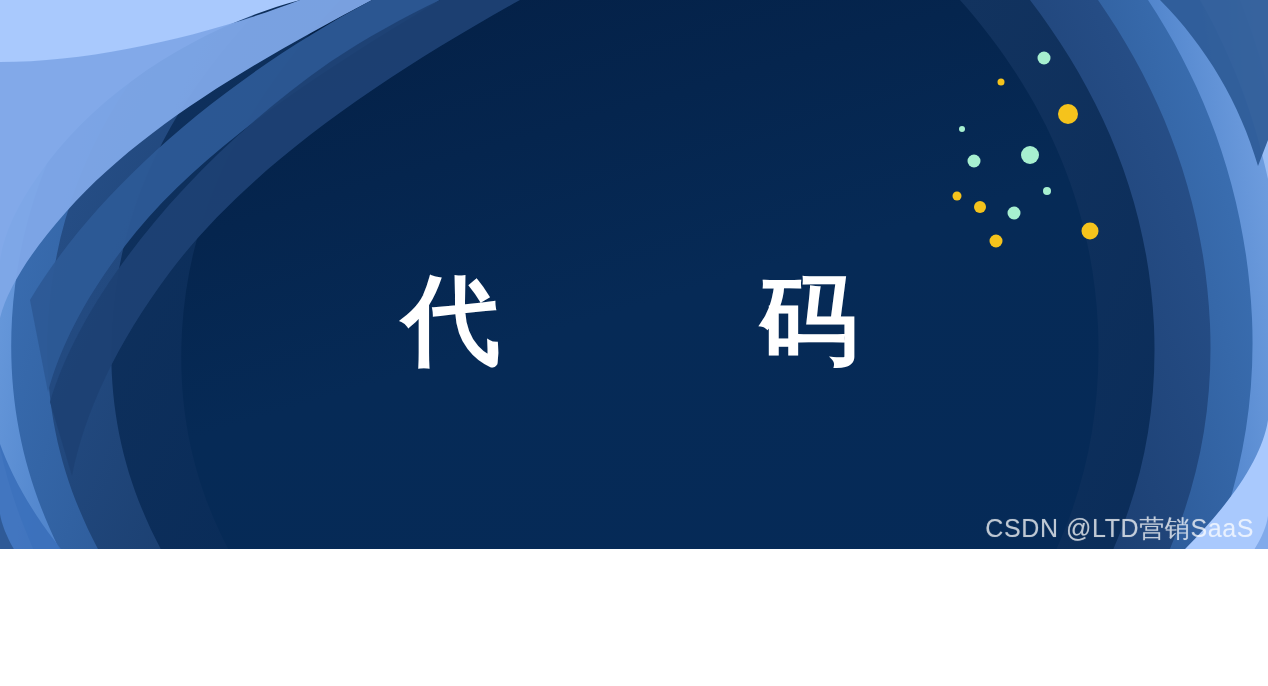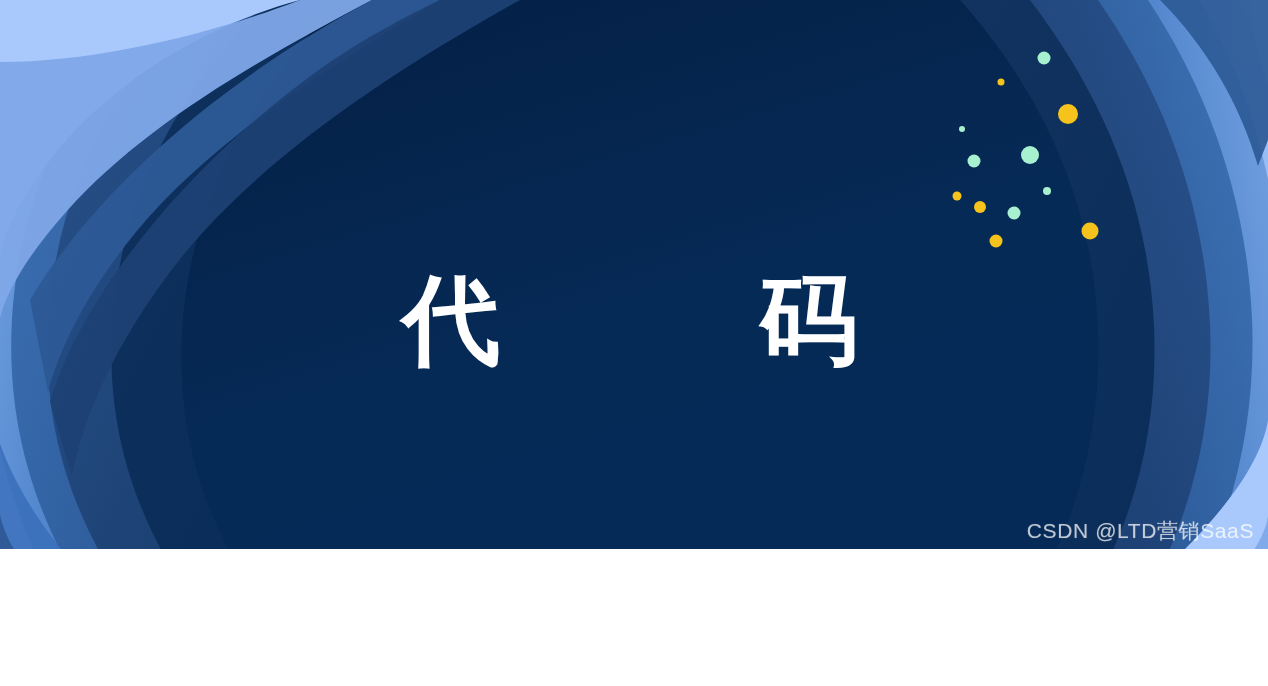--- a/index.html
+++ b/index.html
@@ -67,21 +67,21 @@
     text-align: center;
   }
 
   
   #watermark {
     position: absolute;
     right: 14px;
     bottom: 4px;
     color: rgba(255, 255, 255, 0.62);
     font-family: "Liberation Sans", "DejaVu Sans", sans-serif;
-    font-size: 21px;
+    font-size: 25px;
     font-weight: normal;
     letter-spacing: 0.6px;
     white-space: nowrap;
     text-shadow: 0 0 1px rgba(255,255,255,0.35);
   }
 </style>
 </head>
 <body>
 
 <div id="slide">

